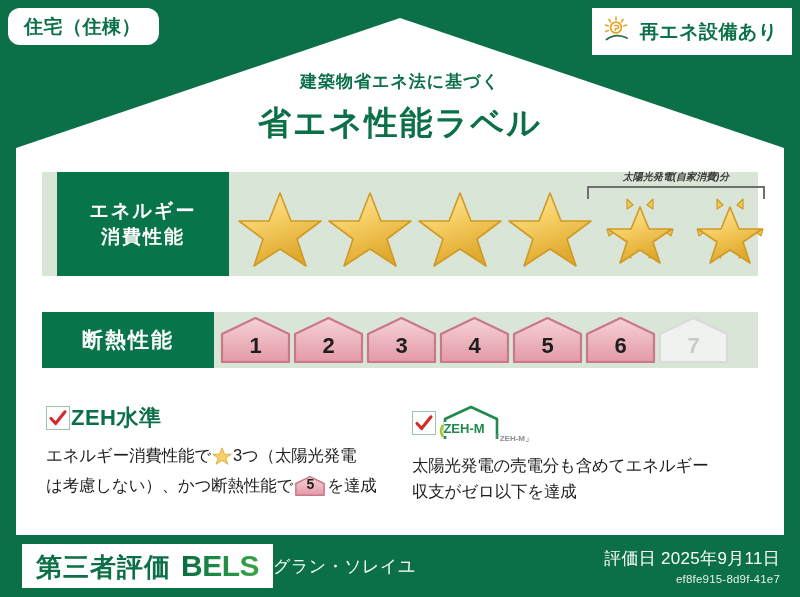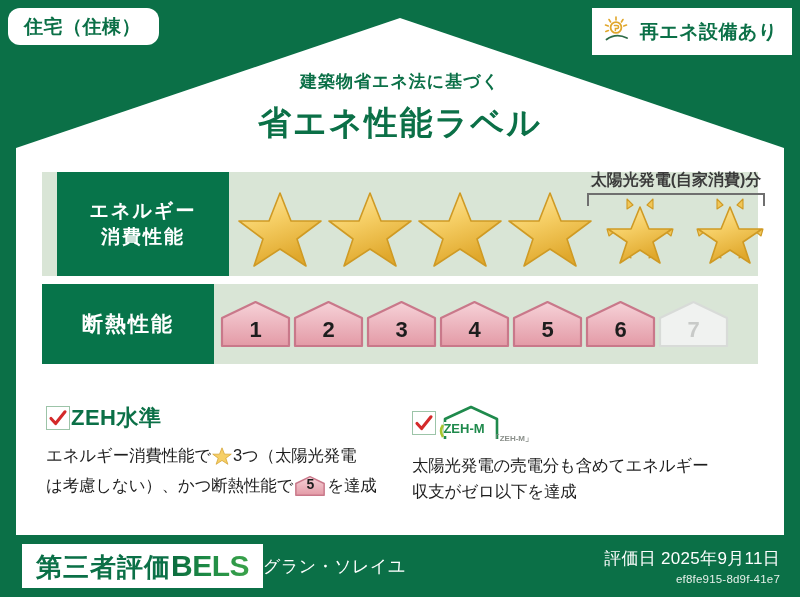--- a/index.html
+++ b/index.html
@@ -89,21 +89,21 @@
   
   .rating-row {
     position: absolute;
     z-index: 4;
     left: 42px;
     width: 716px;
     display: flex;
     background: #d9e5d6;
   }
   #row-energy { top: 172px; height: 104px; }
-  #row-insul  { top: 284px; height: 80px; }
+  #row-insul  { top: 312px; height: 56px; }
 
   .row-label {
     background: #07744a;
     color: #ffffff;
     font-weight: bold;
     display: flex;
     flex-direction: column;
     align-items: center;
     justify-content: center;
     flex: 0 0 172px;
@@ -133,25 +133,26 @@
   
   #solar-annot {
     position: absolute;
     right: 8px;
     top: -2px;
     width: 178px;
     z-index: 6;
     text-align: center;
   }
   #solar-annot .solar-text {
-    font-size: 16px;
+    font-size: 10px;
     font-weight: bold;
     color: #3b3b3b;
     white-space: nowrap;
     letter-spacing: 0px;
+    font-style: italic;
   }
   #solar-annot .solar-bracket {
     margin-top: 2px;
     height: 11px;
     border-left: 2px solid #6f6f6f;
     border-right: 2px solid #6f6f6f;
     border-top: 2px solid #6f6f6f;
   }
 
   
@@ -237,20 +238,21 @@
     background: #0b7047;
     display: flex;
     align-items: center;
   }
   #bels-plate {
     margin-left: 22px;
     background: #ffffff;
     padding: 7px 14px;
     display: flex;
     align-items: baseline;
+    gap: 10px;
     line-height: 1;
     text-align: center;
   }
   #bels-ja {
     font-size: 26px;
     font-weight: bold;
     color: #0b7047;
     letter-spacing: 1px;
   }
   #bels-en {

